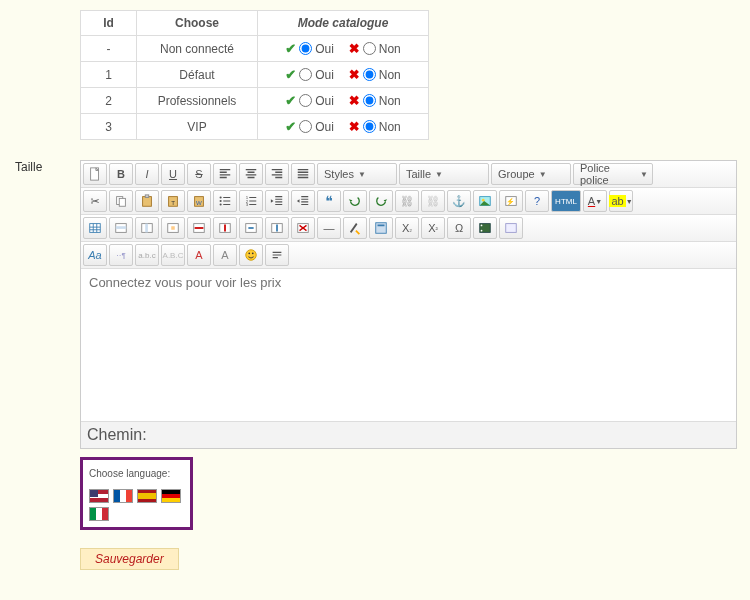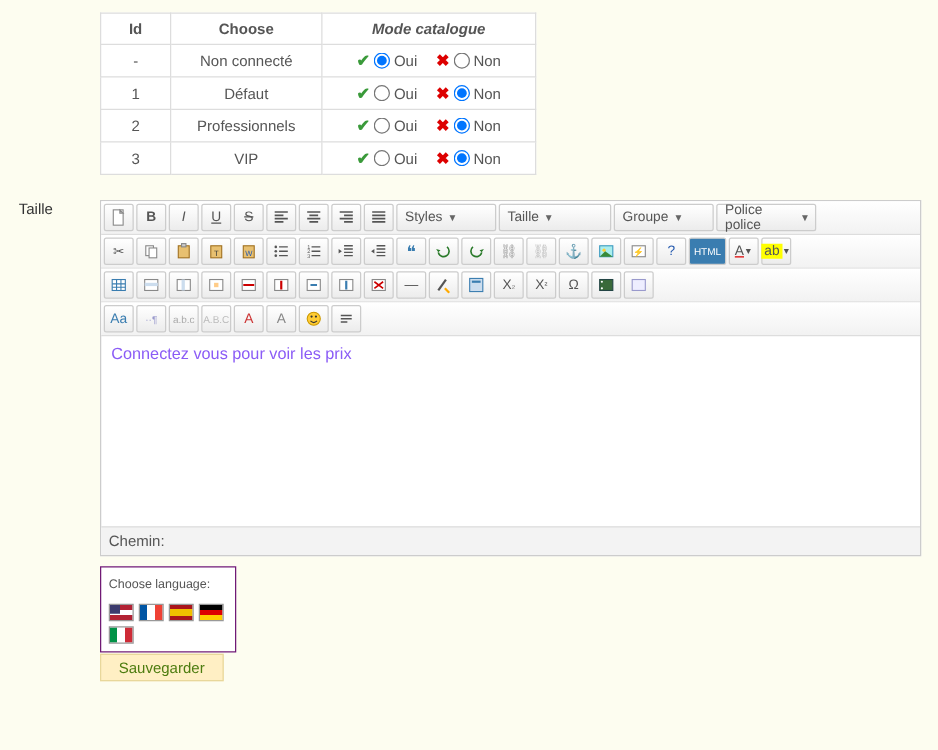--- a/index.html
+++ b/index.html
@@ -95,58 +95,59 @@
     align-items: center;
     padding: 0 4px 0 6px;
     gap: 4px;
     box-sizing: border-box;
   }
   .tsel .arrow { font-size: 8px; color:#666; }
   .editor-body {
     min-height: 140px;
     padding: 6px 8px;
     font-size: 13px;
-    color: #8b5cf6;
+    color: #737373;
     font-family: Verdana, sans-serif;
   }
   .editor-status {
     border-top: 1px solid #ddd;
     background: #f3f3f3;
     padding: 4px 6px;
-    font-size: 12px;
+    font-size: 16px;
     color: #555;
   }
   .lang-box {
     margin-top: 8px;
-    border: 1px solid #701a75;
+    border: 3px solid #701a75;
     width: 95px;
     padding: 8px 6px 6px 6px;
     background: #fff;
     font-size: 10px;
     color: #555;
   }
   .flags { margin-top: 10px; display:flex; flex-wrap:wrap; gap:4px; }
   .flag {
     width: 18px; height: 12px; border:1px solid #999; display:inline-block;
   }
   .flag-us { background: linear-gradient(#b22234 33%, #fff 33% 66%, #b22234 66%); position:relative;}
   .flag-us::before { content:""; position:absolute; left:0; top:0; width:8px; height:7px; background:#3c3b6e;}
   .flag-fr { background: linear-gradient(90deg,#0055a4 33%,#fff 33% 66%,#ef4135 66%);}
   .flag-es { background: linear-gradient(#aa151b 25%, #f1bf00 25% 75%, #aa151b 75%);}
   .flag-de { background: linear-gradient(#000 33%,#dd0000 33% 66%,#ffce00 66%);}
   .flag-it { background: linear-gradient(90deg,#009246 33%,#fff 33% 66%,#ce2b37 66%);}
   .save-btn {
-    margin-top: 1px;
+    margin-top: 18px;
     background: #ffefc4;
     border: 1px solid #e8d79b;
-    color: #4d7c0f;
+    color: #b91c1c;
     padding: 3px 14px;
     font-size: 12px;
     cursor: pointer;
     display:inline-block;
+    font-style:italic;
   }
   .und { text-decoration: underline; }
   .strike { text-decoration: line-through; }
 </style>
 </head>
 <body>
 
 <div class="page">
 
   <table class="groups">
@@ -469,21 +470,21 @@
               </svg>
             </span>
           <span class="tbtn">
               <svg viewBox="0 0 16 16">
                 <rect x="2" y="3" width="12" height="10" fill="#eef" stroke="#99c"></rect>
               </svg>
             </span>
         </div>
 
         <div class="toolbar-row">
-          <span class="tbtn" style="color:#3a7db0;">Aa</span>
+          <span class="tbtn" style="color:#3a7db0;font-style:italic">Aa</span>
           <span class="tbtn" style="color:#99c;font-size:8px">··¶</span>
           <span class="tbtn" style="color:#aaa;font-size:8px">a.b.c</span>
           <span class="tbtn" style="color:#bbb;font-size:8px">A.B.C</span>
           <span class="tbtn" style="color:#c33">A</span>
           <span class="tbtn" style="color:#888">A</span>
           <span class="tbtn">
               <svg viewBox="0 0 16 16">
                 <circle cx="8" cy="8" r="6" fill="#fc3" stroke="#c90"></circle>
                 <circle cx="6" cy="6" r="1" fill="#333"></circle>
                 <circle cx="10" cy="6" r="1" fill="#333"></circle>

